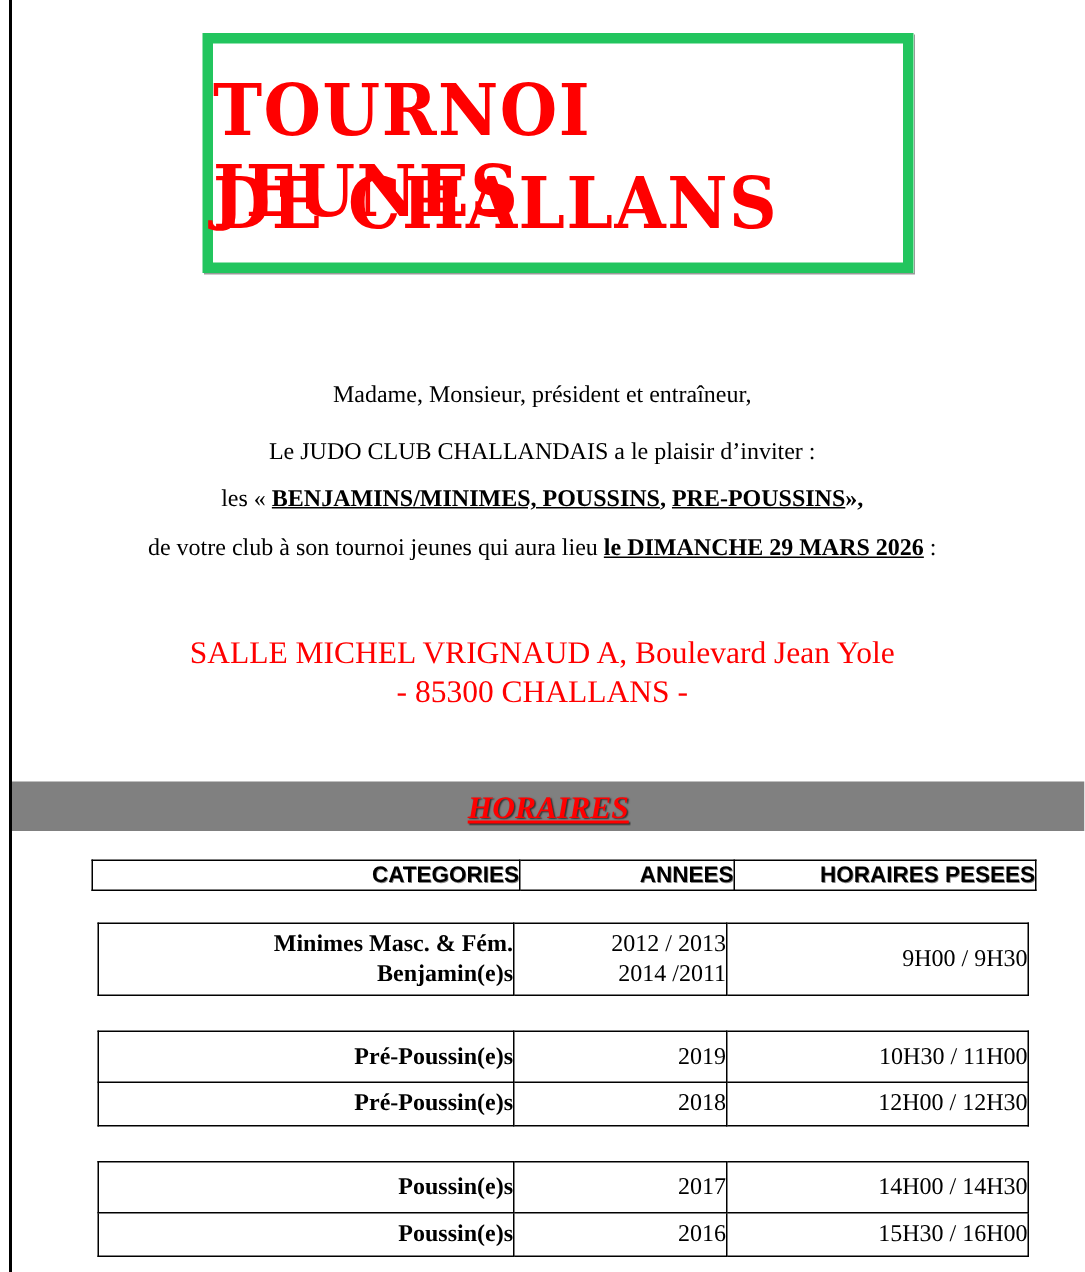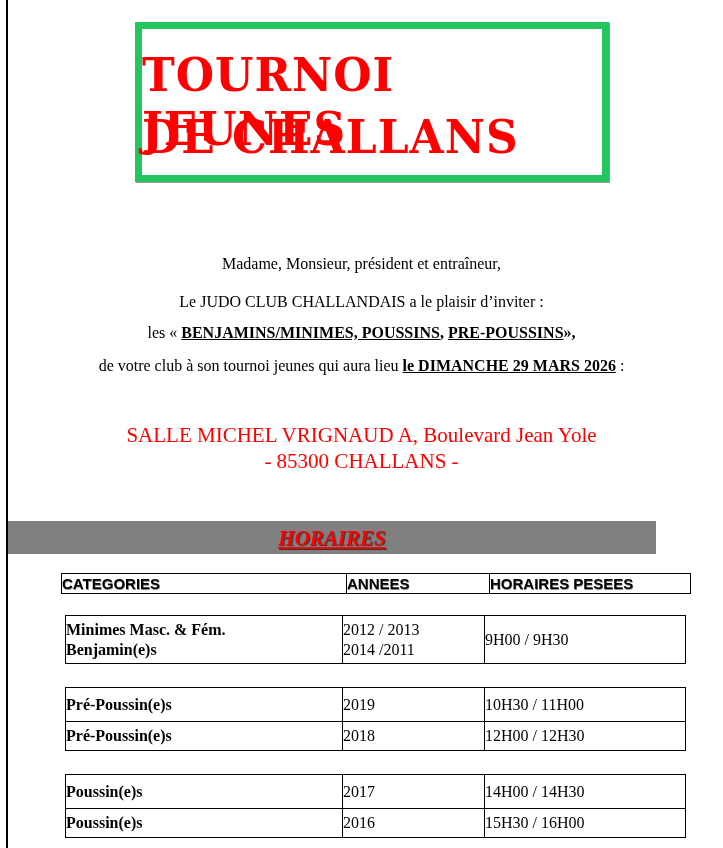--- a/index.html
+++ b/index.html
@@ -77,21 +77,21 @@
       text-align: center;
       color: #ff0000;
       font-weight: normal;
       font-size: 21px;
       line-height: 24px;
     }
     .band {
       position: absolute;
       left: 8px;
       top: 521px;
-      width: 648px;
+      width: 715px;
       height: 33px;
       background: #808080;
       text-align: center;
     }
     .band-title {
       display: inline-block;
       margin-top: 4px;
       color: #ff0000;
       font-weight: bold;
       font-style: italic;
@@ -101,21 +101,21 @@
       text-shadow: 1px 1px 1px #333;
     }
     .tbl {
       position: absolute;
       border-collapse: collapse;
       table-layout: fixed;
     }
     .tbl td, .tbl th {
       border: 1.5px solid #000;
       padding: 0;
-      text-align: left;
+      text-align: right;
       vertical-align: middle;
       margin-top: 24px;
     }
     .tbl.header th {
       font-family: "Liberation Sans", sans-serif;
       font-weight: bold;
       font-size: 15px;
       height: 19px;
       line-height: 19px;
       text-shadow: 0.5px 0.5px 0 #888;

